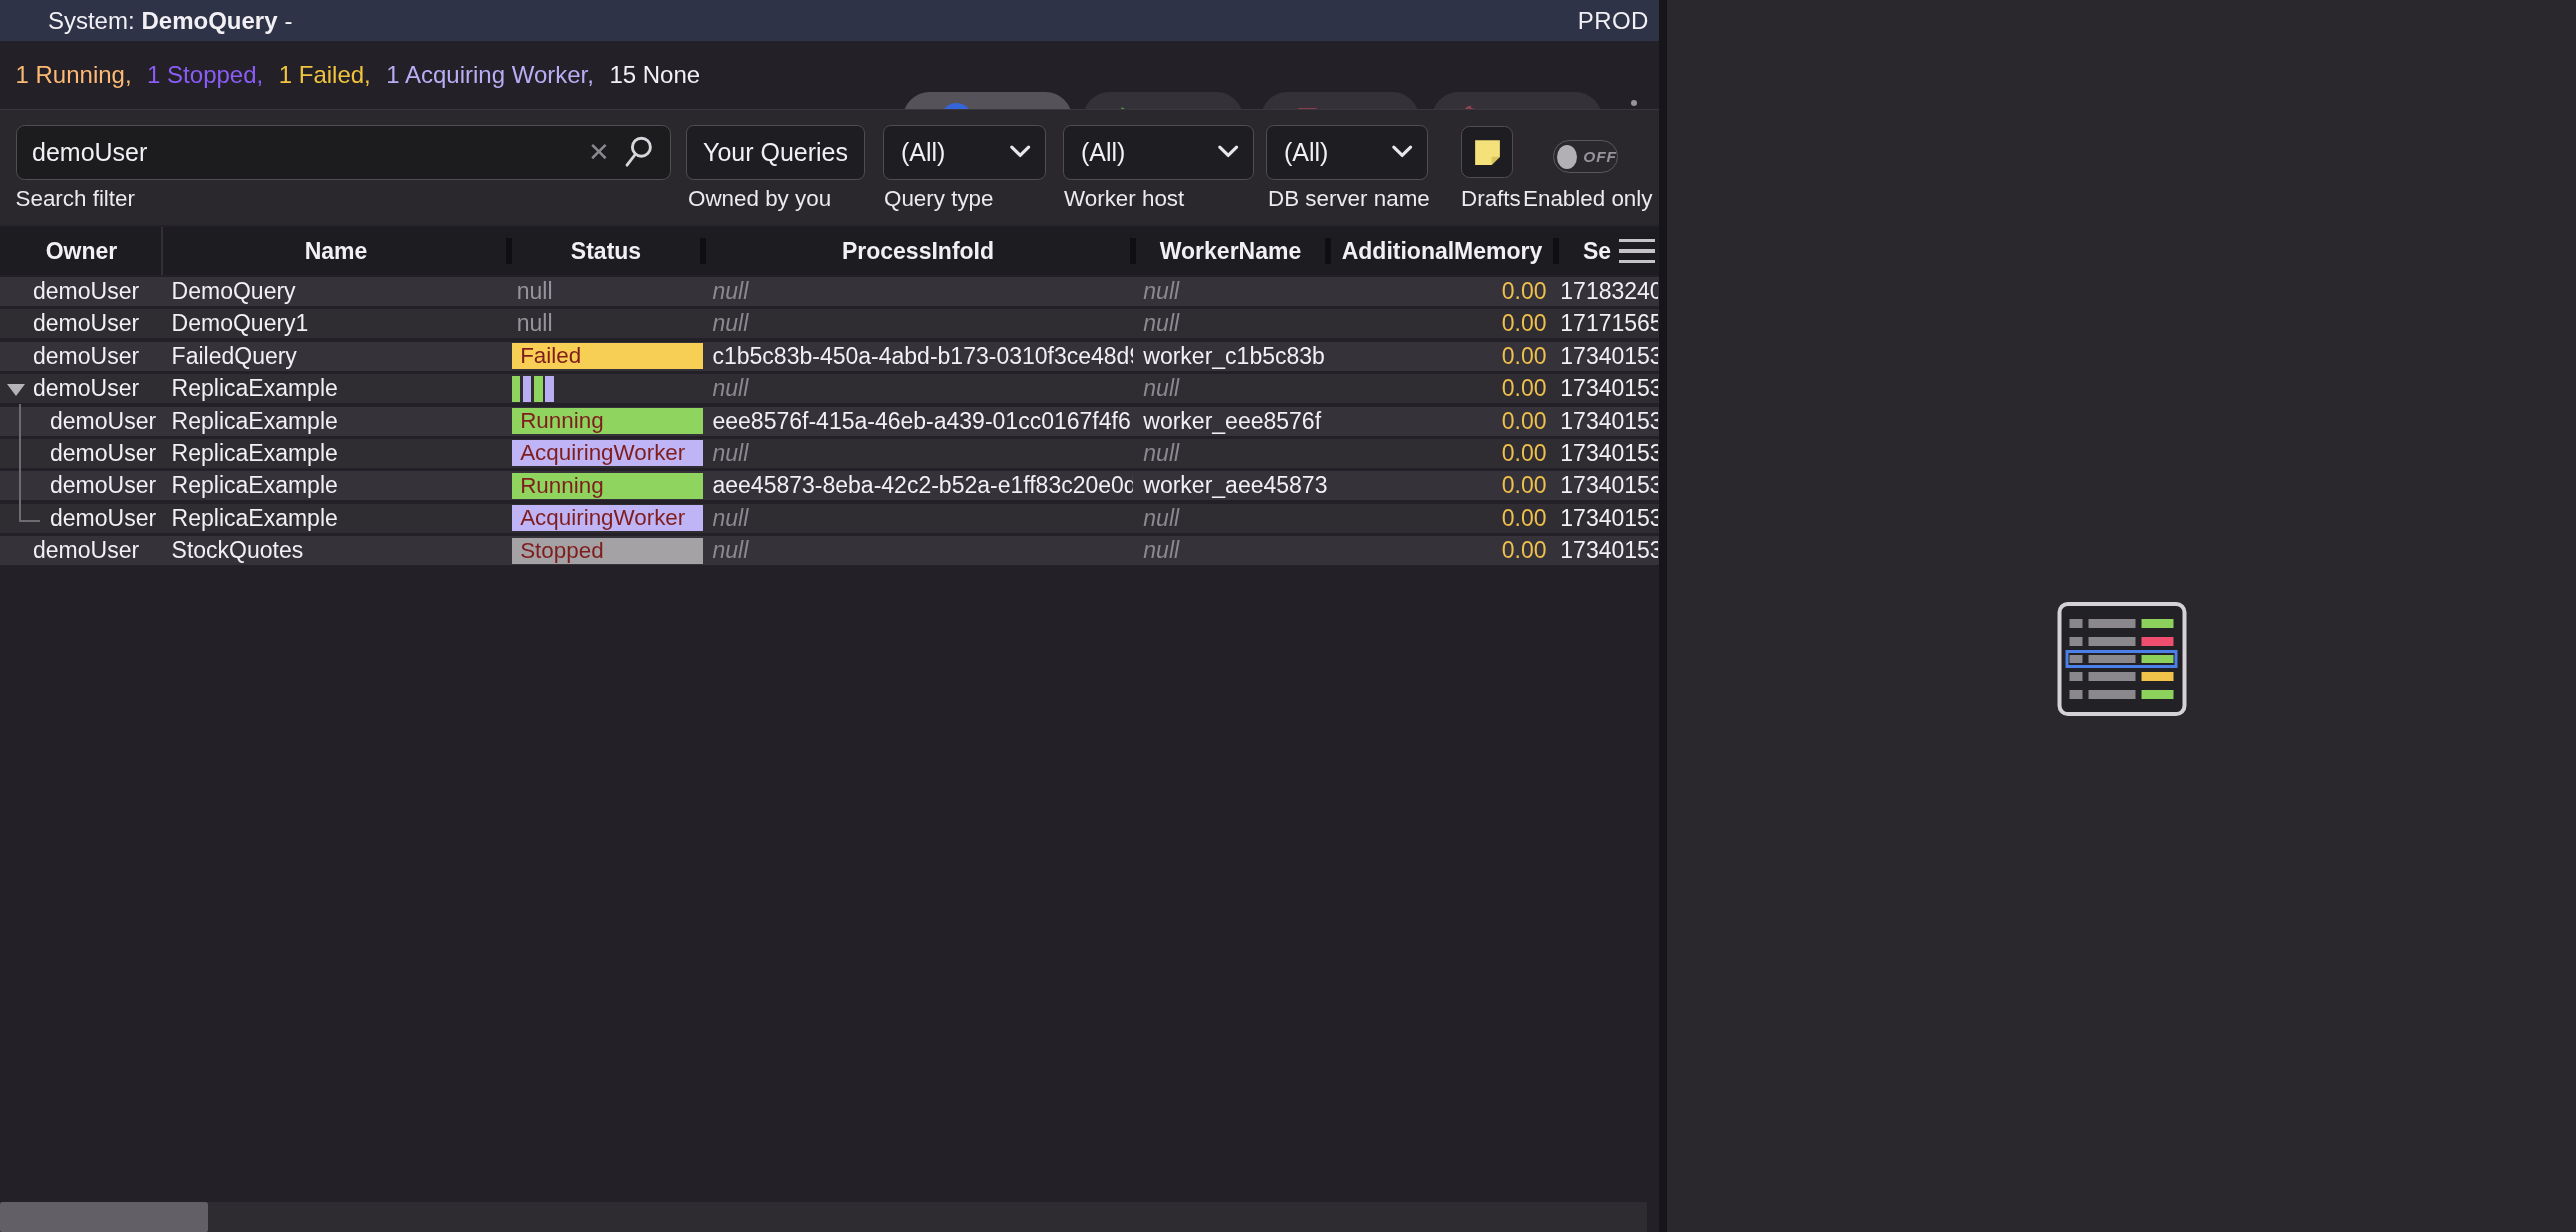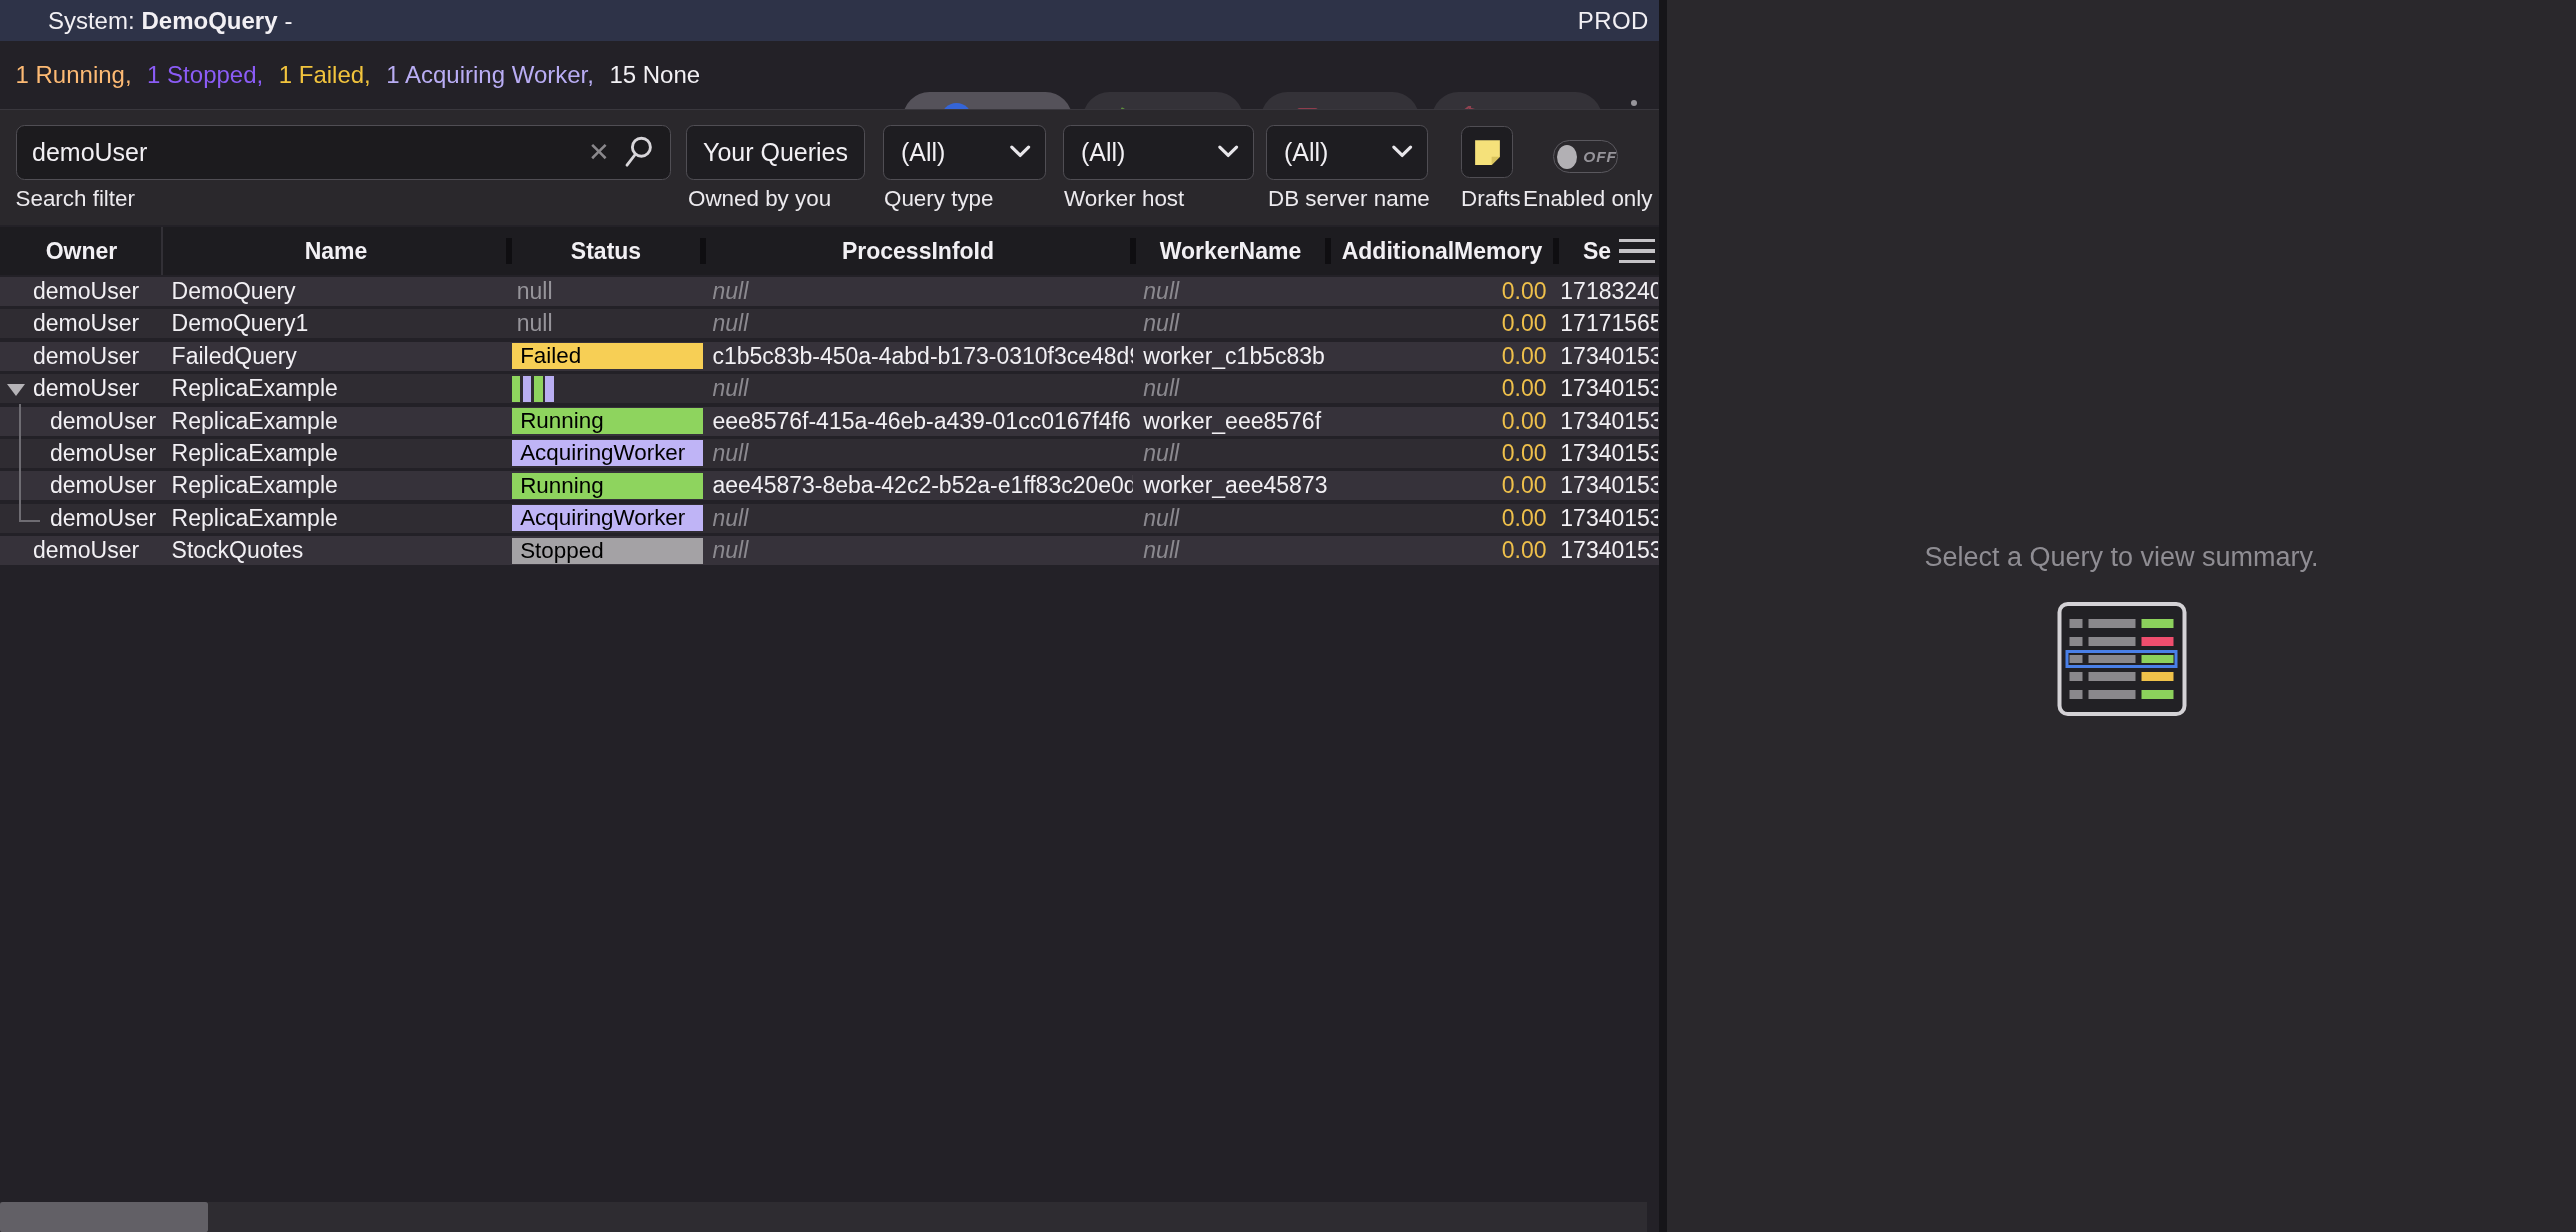--- a/index.html
+++ b/index.html
@@ -82,21 +82,21 @@
   .c-owner { padding-left:33px; }
   .grow.child .c-owner { padding-left:50px; }
   .c-name { padding-left:8.6px; }
   .c-process { padding-left:9.5px; }
   .c-worker { padding-left:10.3px; }
   .c-mem { justify-content:flex-end; padding-right:9.5px; color:#efc04b; }
   .c-serial { padding-left:4.3px; }
   .null-plain { color:#96949a; padding-left:7.7px; }
   .null-italic { font-style:italic; color:#8b898f; }
   .badge { height:26px; width:191px; margin-left:2.6px; display:flex; align-items:center;
-    padding-left:8.6px; color:#000000; font-size:22.4px; }
+    padding-left:8.6px; color:#7f1d1d; font-size:22.4px; }
   .minibars { display:flex; gap:2.6px; margin-left:2.6px; height:26px; }
   .minibars i { width:8.6px; height:26px; }
 
   .tree-caret { position:absolute; left:6.9px; width:0; height:0;
     border-left:9.5px solid transparent; border-right:9.5px solid transparent;
     border-top:12px solid #b5b3b7; cursor:pointer; }
   .tree-vline { position:absolute; left:19px; width:1.7px; background:#6e6c72; }
   .tree-hline { position:absolute; left:19px; height:1.7px; background:#6e6c72; }
 
   
@@ -361,21 +361,20 @@
     </div>
 
   <div class="hscroll-track">
     <div class="hscroll-thumb"></div>
   </div>
 </div>
 
 <div class="panel-divider"></div>
 
 <div class="right-panel">
-  <div class="summary-empty">Select a Query to view summary.</div>
   <div class="summary-icon" id="summary-icon">
       <div class="sirow">
         <span class="sq"></span>
         <span class="bar"></span>
         <span class="cbar" style="background:#8cd15c"></span>
       </div>
       <div class="sirow">
         <span class="sq"></span>
         <span class="bar"></span>
         <span class="cbar" style="background:#ef4e6e"></span>

